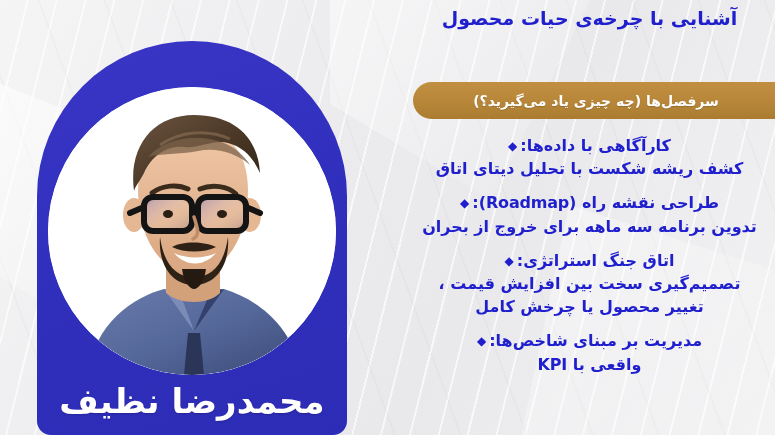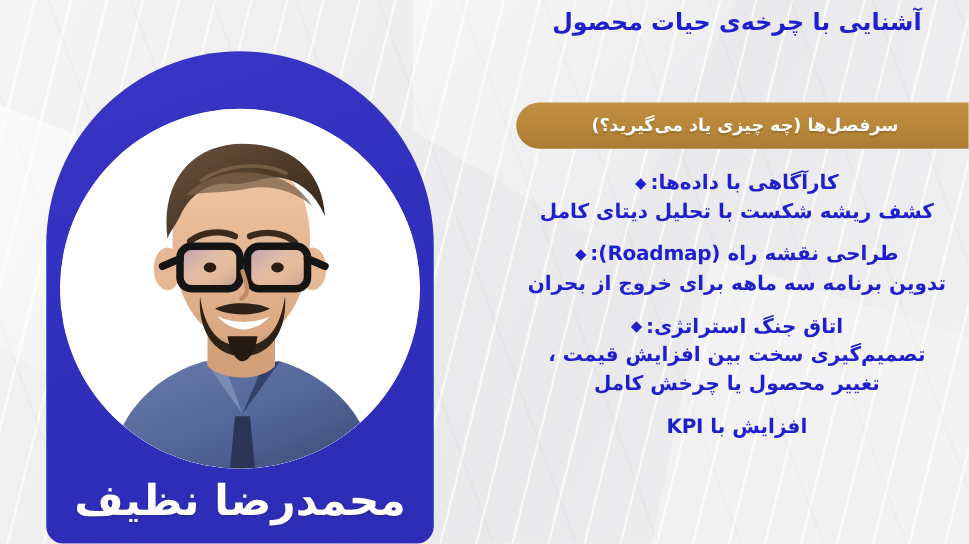--- a/index.html
+++ b/index.html
@@ -195,37 +195,40 @@
     <div class="gold-banner">
       <span class="gold-banner-text">سرفصل‌ها (چه چیزی یاد می‌گیرید؟)</span>
     </div>
 
     <div class="topics">
 
       <div class="topic">
         <div class="topic-head">
           <span>کارآگاهی با داده‌ها:</span><span class="diamond">◆</span>
         </div>
-        <div class="topic-line">کشف ریشه شکست با تحلیل دیتای کامل</div>
+        <div class="topic-line">کشف ریشه شکست با تحلیل دیتای اتاق</div>
       </div>
 
       <div class="topic">
         <div class="topic-head">
           <span>طراحی نقشه راه (Roadmap):</span><span class="diamond">◆</span>
         </div>
         <div class="topic-line">تدوین برنامه سه ماهه برای خروج از بحران</div>
       </div>
 
       <div class="topic">
         <div class="topic-head">
           <span>اتاق جنگ استراتژی:</span><span class="diamond">◆</span>
         </div>
         <div class="topic-line">تصمیم‌گیری سخت بین افزایش قیمت ،</div>
         <div class="topic-line">تغییر محصول یا چرخش کامل</div>
       </div>
 
       <div class="topic">
-        <div class="topic-line">افزایش با KPI</div>
+        <div class="topic-head">
+          <span>مدیریت بر مبنای شاخص‌ها:</span><span class="diamond">◆</span>
+        </div>
+        <div class="topic-line">واقعی با KPI</div>
       </div>
 
     </div>
   </div>
 </div>
 
 </body></html>

